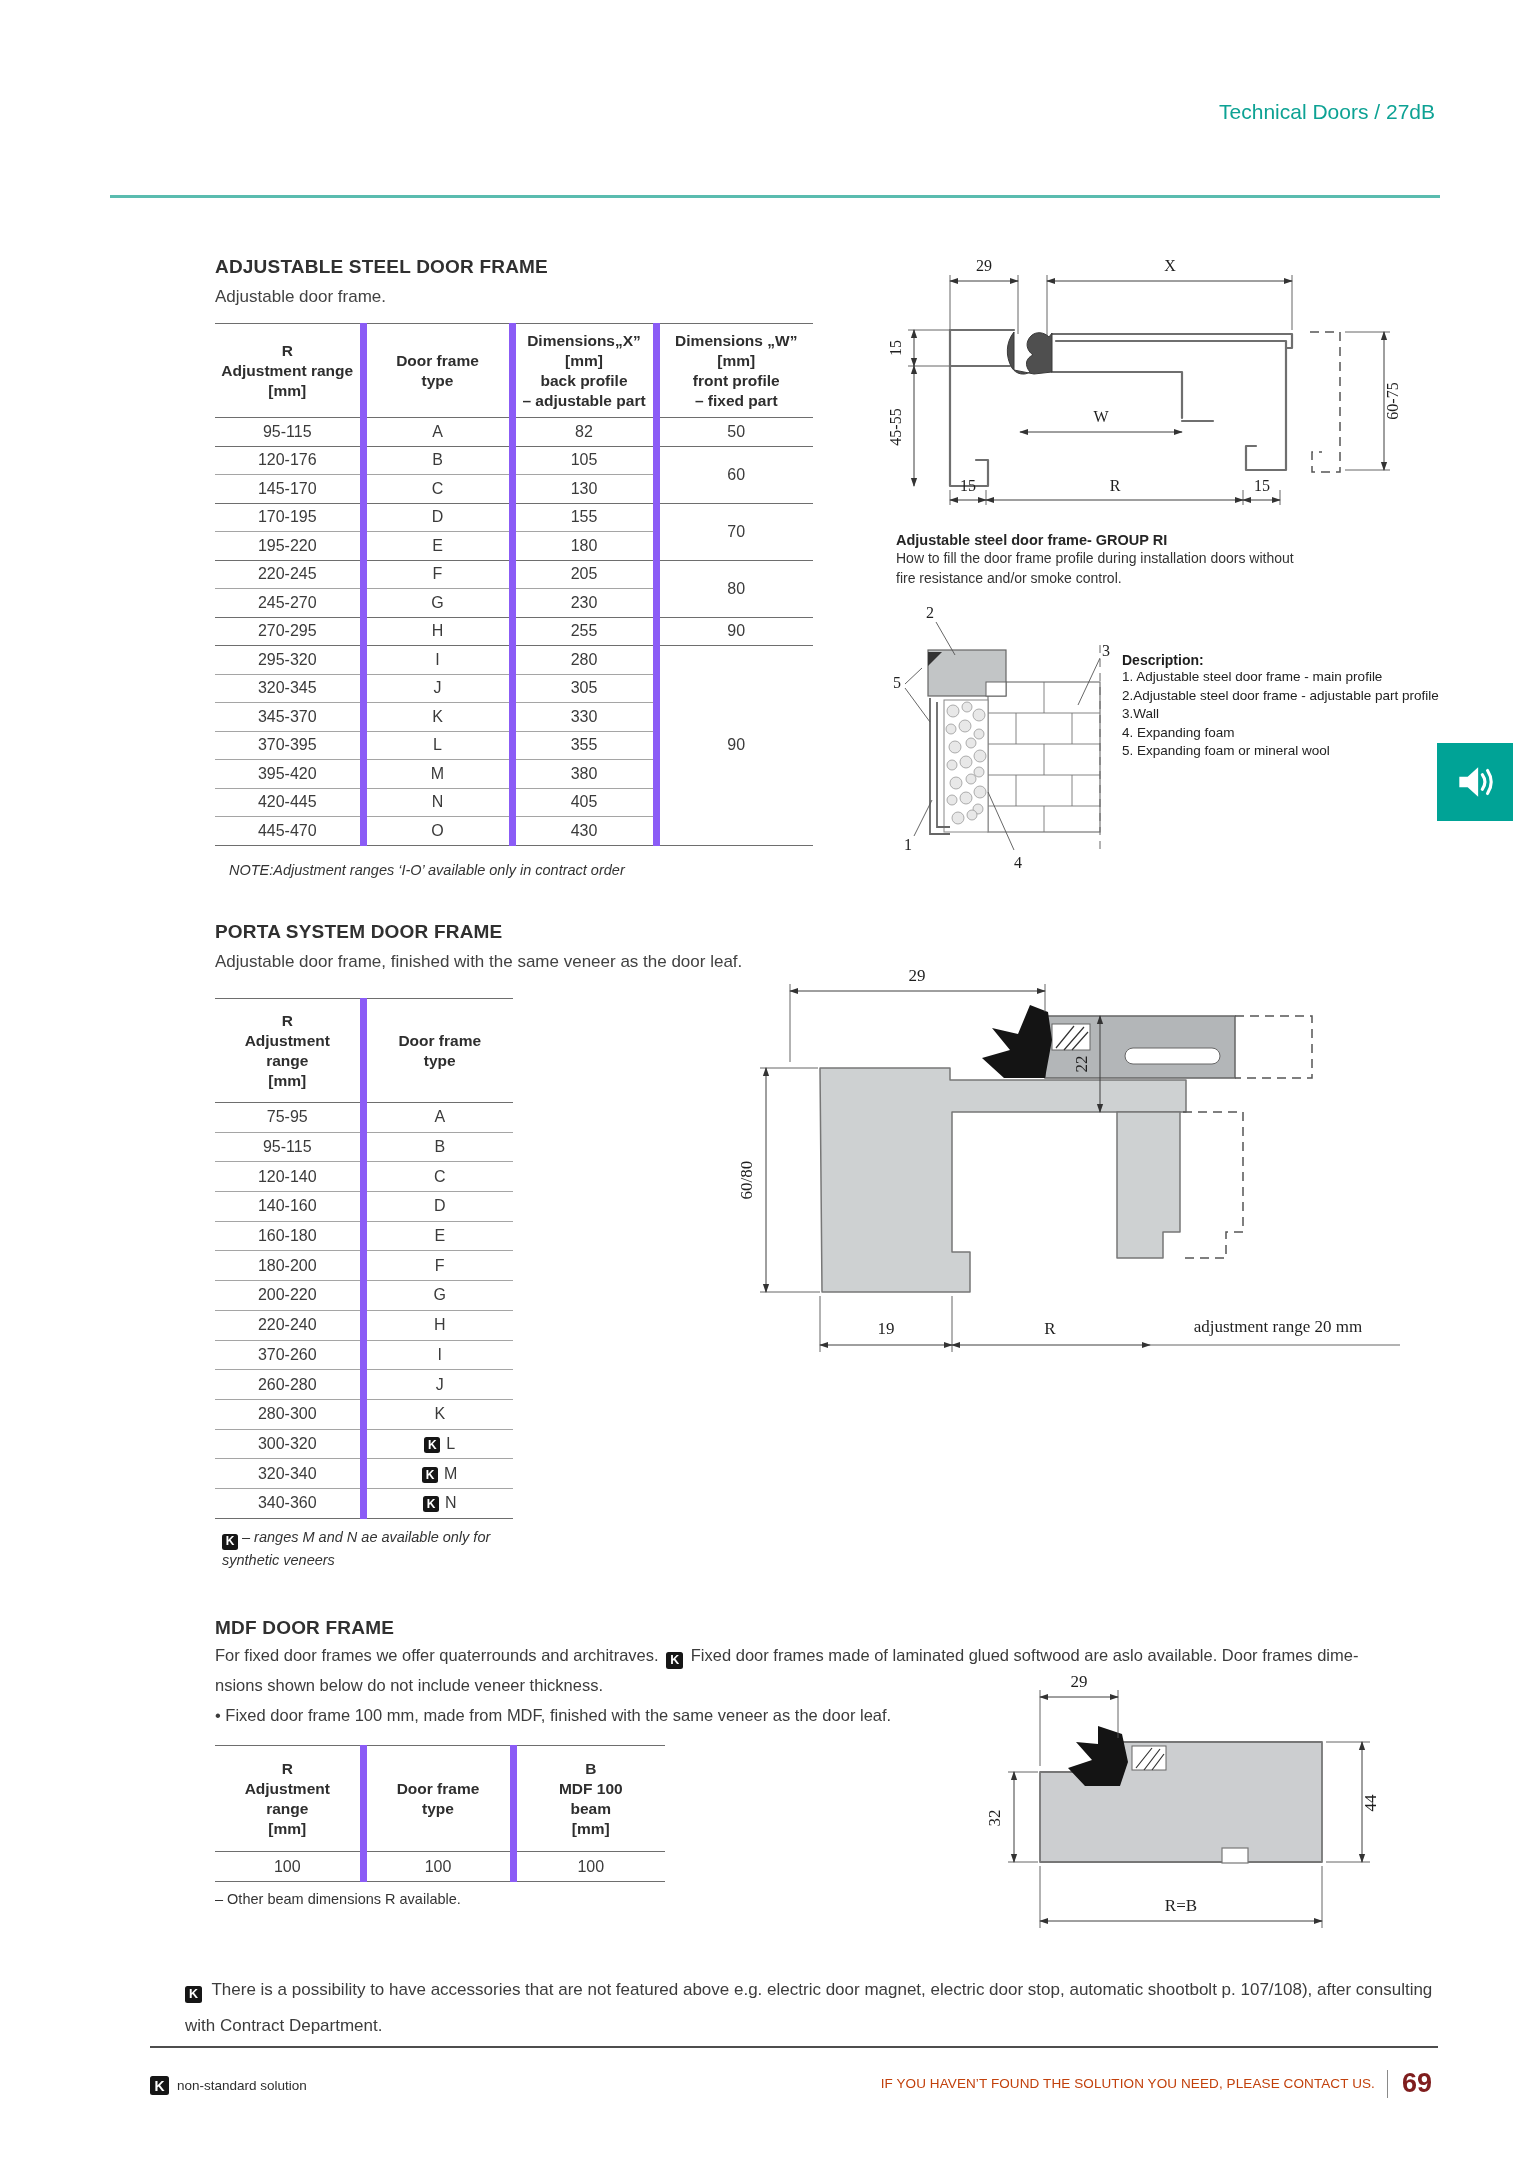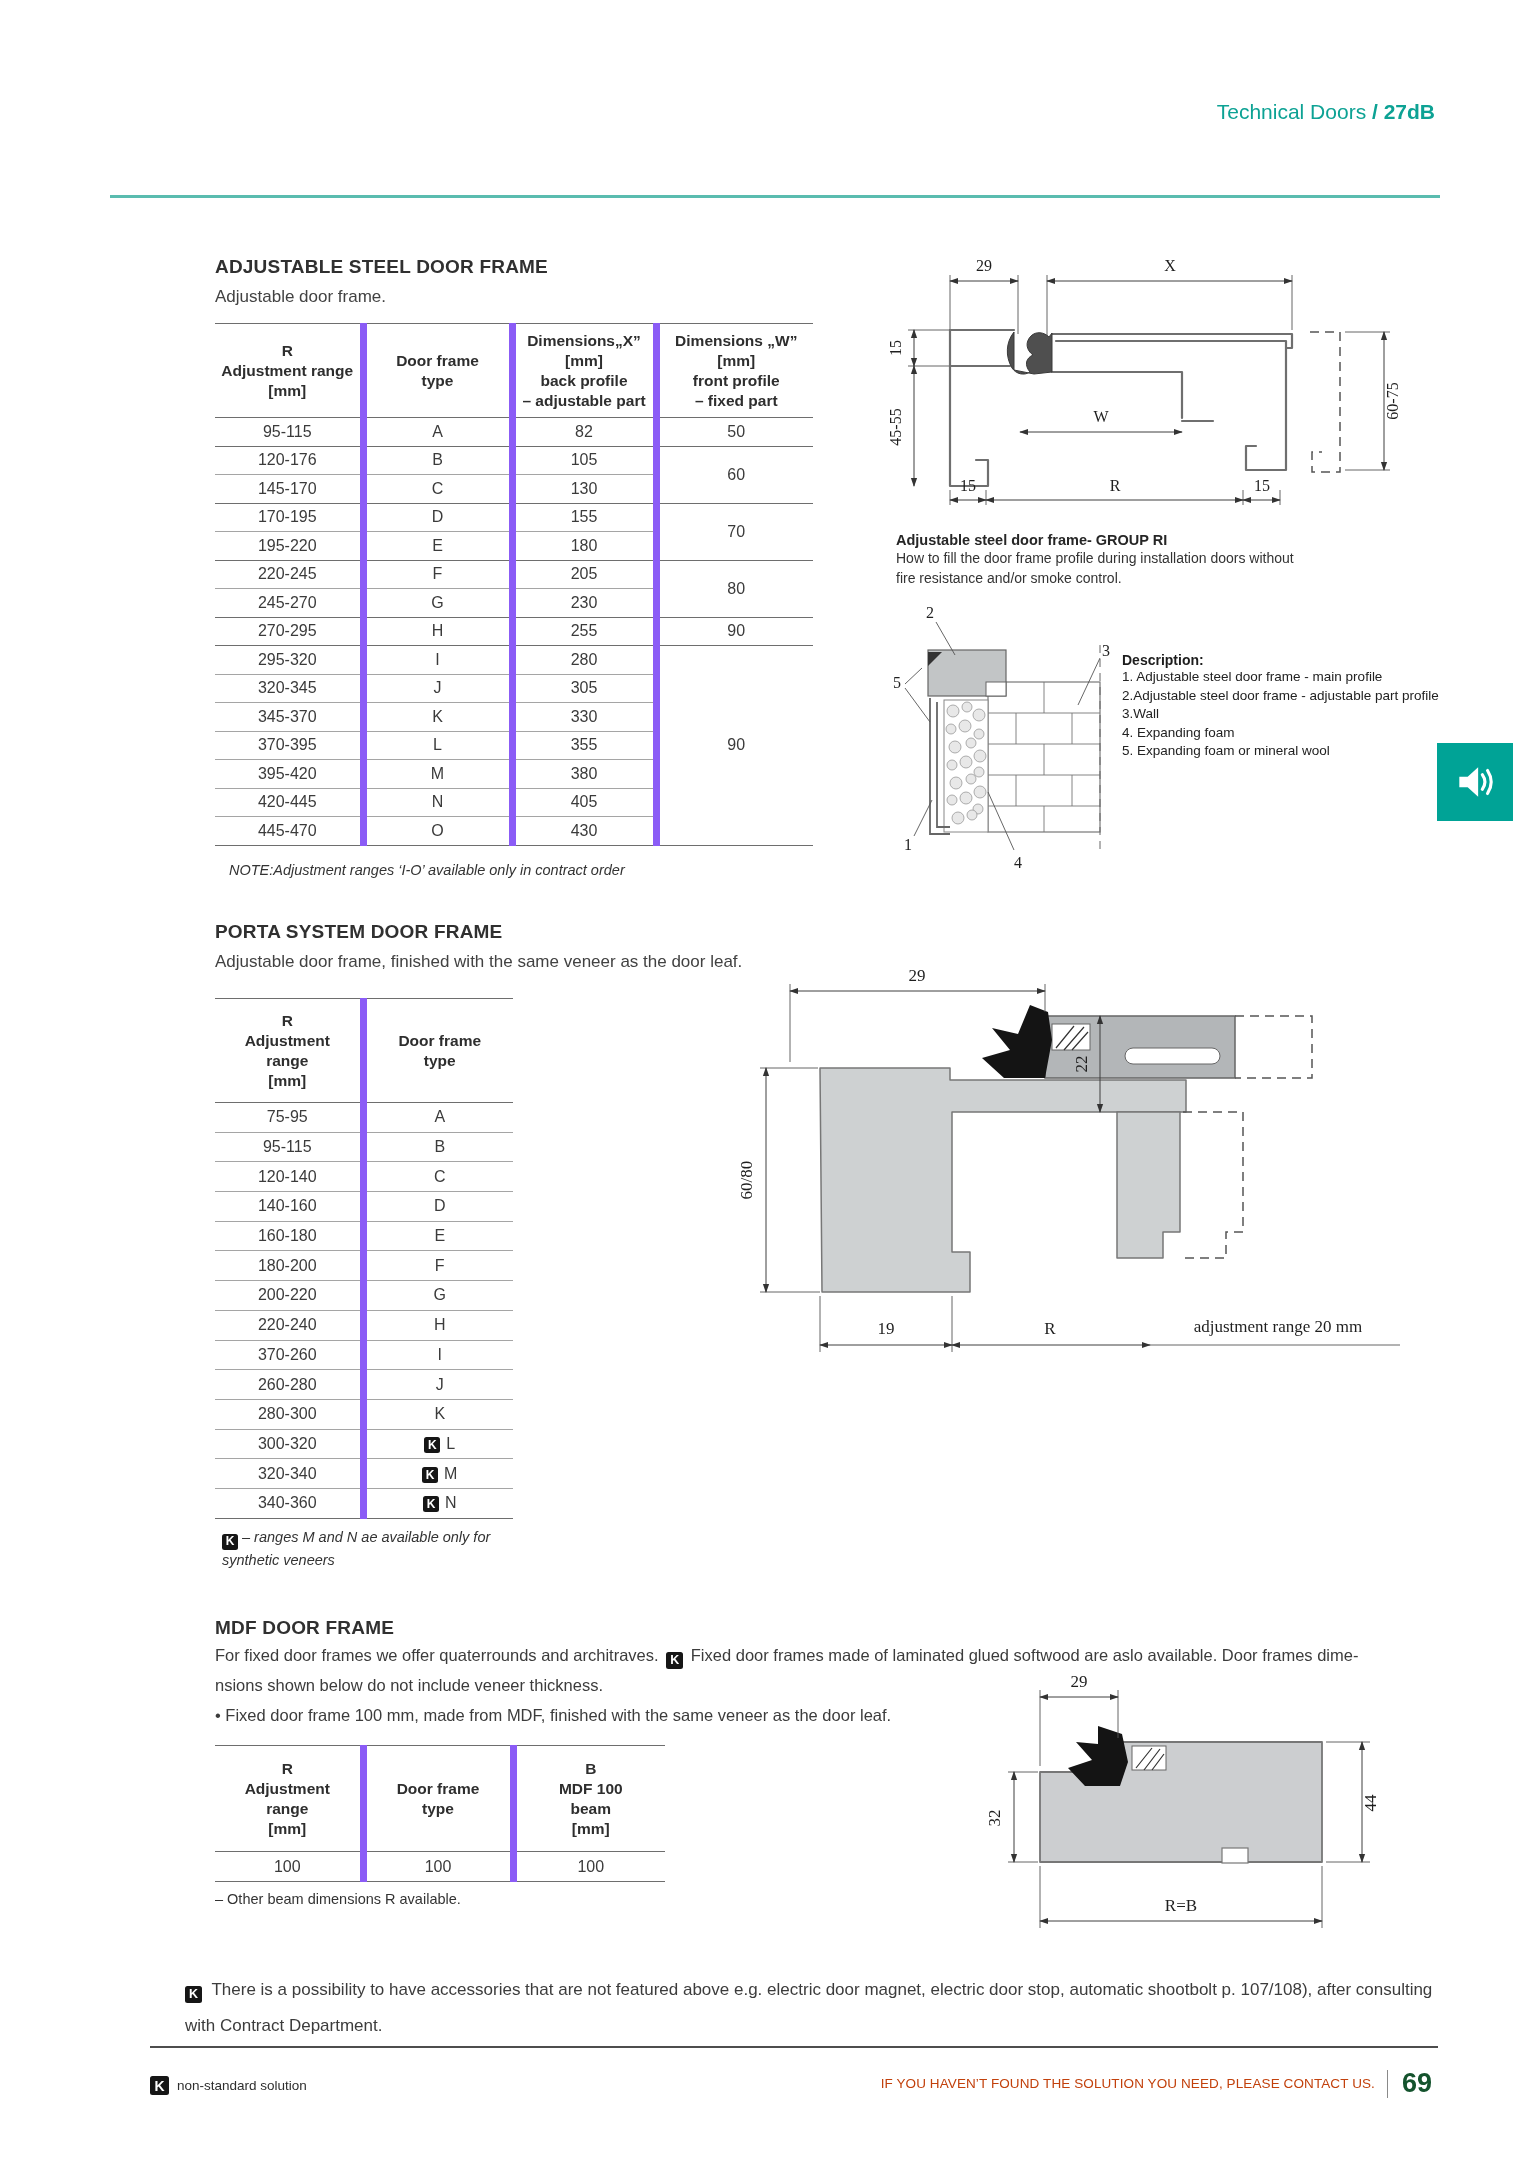--- a/index.html
+++ b/index.html
@@ -1,20 +1,20 @@
 <!DOCTYPE html>
 <html><head>
 <meta charset="utf-8">
 <style>
   html,body{margin:0;padding:0;background:#e9e9e9;}
   .page{position:relative;width:1527px;height:2160px;background:#ffffff;
         font-family:"Liberation Sans", sans-serif;color:#3a3a3a;overflow:hidden;}
   .abs{position:absolute;}
   .teal-title{font-size:21px;color:#0da294;white-space:nowrap;}
-  .teal-title b{font-weight:bold;}
+  .teal-title b{font-weight:normal;}
   .rule{height:3px;background:#5abcaf;}
   .sec-title{font-size:19px;font-weight:bold;color:#303030;letter-spacing:.2px;white-space:nowrap;}
   .sec-sub{font-size:17px;color:#424242;white-space:nowrap;}
   table{border-collapse:collapse;table-layout:fixed;}
   table.dt{border-top:1.7px solid #6e6e6e;border-bottom:1.7px solid #6e6e6e;}
   .dt th{font-size:15.5px;font-weight:bold;color:#2e2e2e;line-height:20px;
          white-space:pre-line;border-bottom:1.7px solid #6e6e6e;vertical-align:middle;text-align:center;}
   .dt td{font-size:16px;color:#3b3b3b;text-align:center;vertical-align:middle;
          border-bottom:1px solid #a5a5a5;}
   .dt th+th,.dt td+td{border-left:7px solid #8b5cf6;}
@@ -29,21 +29,21 @@
   .grp-l{font-size:14px;color:#333;white-space:nowrap;line-height:20px;}
   .desc-t{font-size:14px;font-weight:bold;color:#1d1d1d;}
   .desc-i{font-size:13.5px;color:#222;line-height:18.5px;white-space:nowrap;}
   .par{font-size:16.5px;color:#3c3c3c;white-space:nowrap;}
   .bottom-note{font-size:17px;color:#3c3c3c;line-height:36px;}
   .foot-rule{height:2px;background:#4d4d4d;}
   .foot-left{display:flex;align-items:center;gap:8px;font-size:13.5px;color:#2e2e2e;}
   .foot-right{display:flex;align-items:center;justify-content:flex-end;}
   .foot-msg{font-size:13.5px;color:#c2410c;letter-spacing:.1px;white-space:nowrap;}
   .foot-div{width:0;height:28px;border-left:1.5px solid #8a8a8a;margin:0 14px 0 12px;}
-  .foot-page{font-size:27px;font-weight:bold;color:#14532d;}
+  .foot-page{font-size:27px;font-weight:bold;color:#7f1d1d;}
   .sound-tab{background:#00a396;display:flex;align-items:center;justify-content:center;}
   svg text{font-family:"Liberation Serif", serif;fill:#1f1f1f;}
   .dim{stroke:#3f3f3f;stroke-width:1;fill:none;}
   .ext{stroke:#555;stroke-width:.9;fill:none;}
   .prof{stroke:#6f6f6f;stroke-width:2.2;fill:none;stroke-linejoin:round;stroke-linecap:round;}
   .ghost{stroke:#555;stroke-width:1.5;fill:none;stroke-dasharray:9 6;}
 </style>
 </head>
 <body>
 

